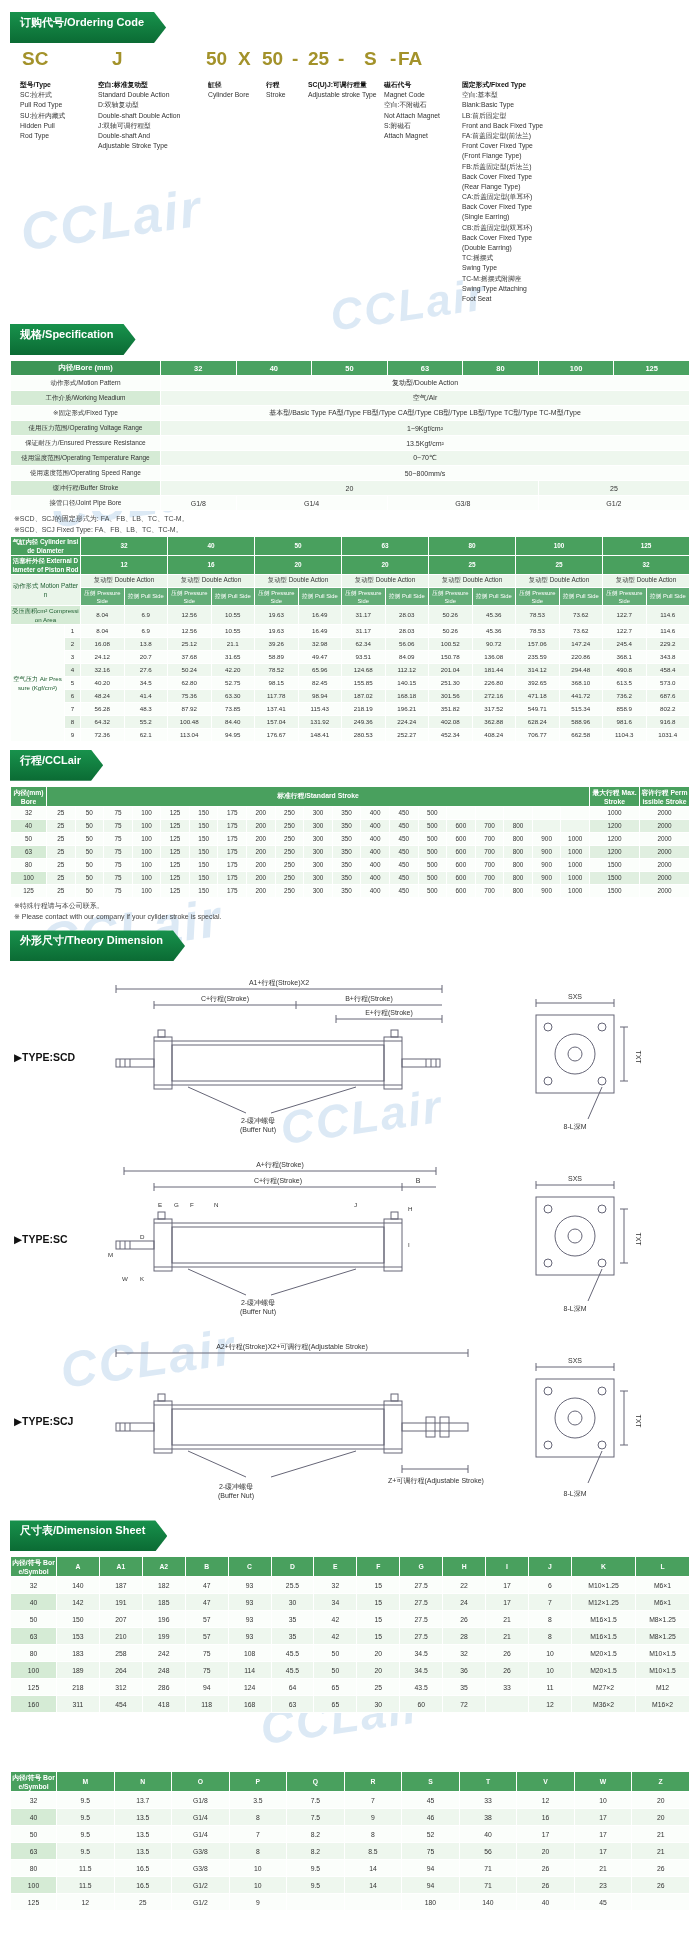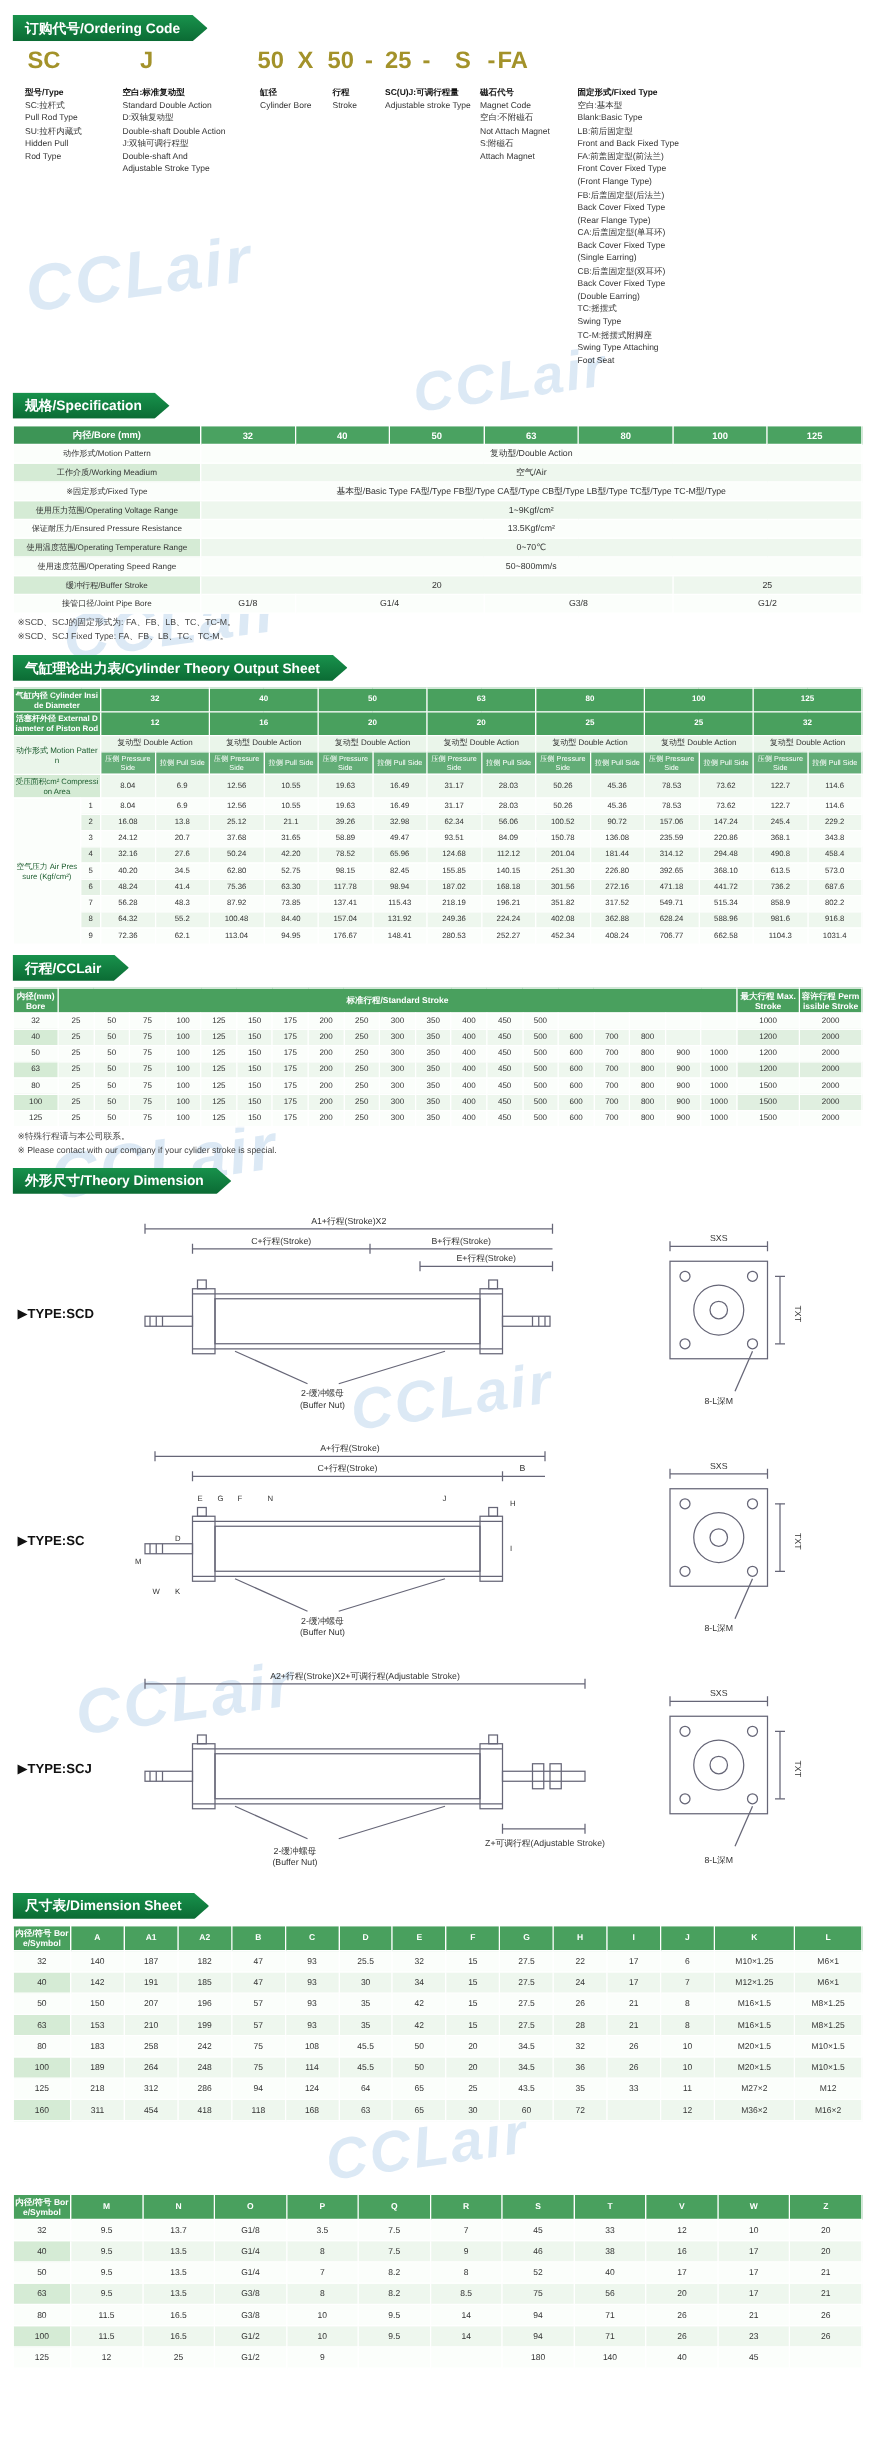--- a/index.html
+++ b/index.html
@@ -10,21 +10,21 @@
   }
   .page { position:relative; padding:4px 10px; width:700px; }
   .wm {
     position:absolute; font-style:italic; font-weight:bold;
     color:rgba(130,175,220,0.28); transform:rotate(-8deg);
     pointer-events:none; z-index:0; white-space:nowrap; letter-spacing:2px;
   }
   section { position:relative; z-index:1; }
   .badge {
     display:inline-block; background:linear-gradient(#18924c,#0b6b34); color:#fff;
-    font-size:11px; font-weight:bold; padding:3px 22px 3px 10px; margin:8px 0 5px;
+    font-size:11px; font-weight:bold; padding:3px 22px 13px 10px; margin:8px 0 5px;
     clip-path:polygon(0 0, calc(100% - 12px) 0, 100% 50%, calc(100% - 12px) 100%, 0 100%);
   }
   
   .code-row { position:relative; height:30px; }
   .code-tok { position:absolute; top:0; font-weight:bold; color:#a3922a; font-size:19px; }
   .desc-row { position:relative; height:238px; }
   .desc-col { position:absolute; top:2px; font-size:6.8px; line-height:1.5; color:#333; }
   .desc-col div:first-child { font-weight:bold; color:#111; }
   
   table { border-collapse:collapse; width:680px; table-layout:fixed; margin:0; }
@@ -222,21 +222,20 @@
           </tr>
         </tbody>
     </table>
     <div class="notes">
         <div>※SCD、SCJ的固定形式为: FA、FB、LB、TC、TC-M。</div>
         <div>※SCD、SCJ Fixed Type: FA、FB、LB、TC、TC-M。</div>
       </div>
   </section>
 
   <section>
-    <div class="badge">气缸理论出力表/Cylinder Theory Output Sheet</div>
     <table class="gtable theory">
       <colgroup>
           <col style="width:54px">
           <col style="width:16px">
           <col>
           <col>
           <col>
           <col>
           <col>
           <col>

